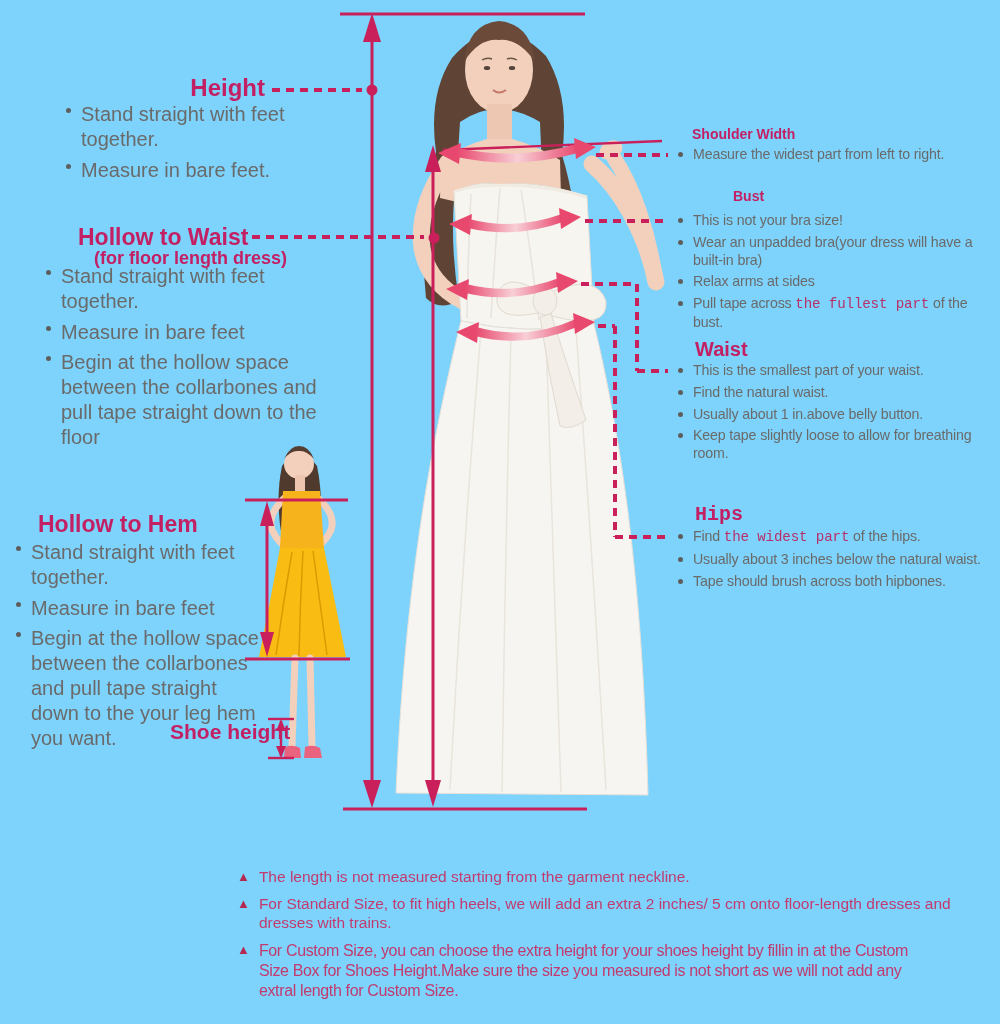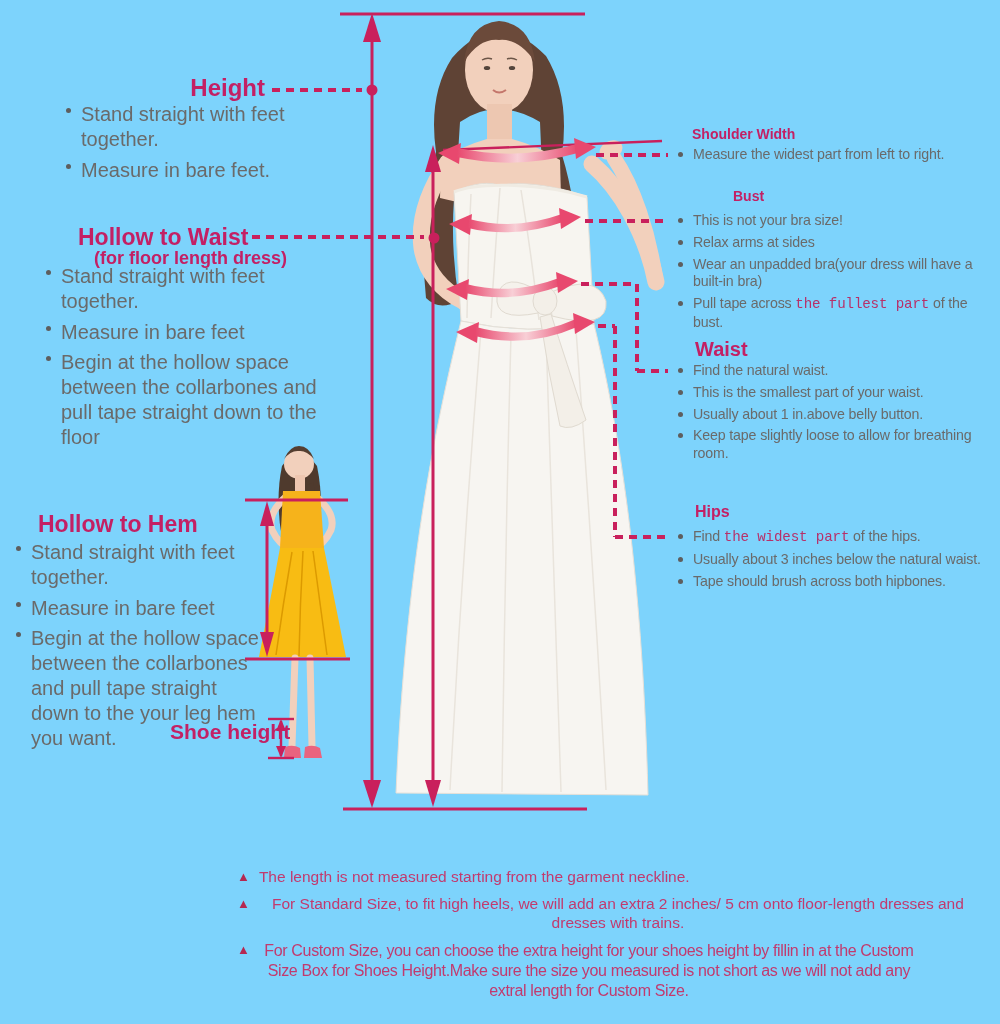--- a/index.html
+++ b/index.html
@@ -22,21 +22,21 @@
   ul.bullets li{position:relative;padding-left:17px;margin-bottom:6px;}
   ul.bullets li::before{content:"";position:absolute;left:2px;top:6px;width:5px;height:5px;
     border-radius:50%;background:var(--bullet-dot);}
   ul.rb{font-size:14.2px;letter-spacing:-0.15px;line-height:1.25;}
   ul.rb li{margin-bottom:4px;}
   .hl{color:var(--highlight);font-family:Liberation Mono, monospace;}
   .notes{position:absolute;left:237px;top:868px;width:740px;z-index:3;}
   .note{display:flex;align-items:flex-start;margin-bottom:9px;color:var(--note-text);
     font-size:15.5px;line-height:1.18;}
   .note .tri{color:var(--triangle);font-size:13px;margin-right:9px;line-height:1.4;flex:0 0 auto;}
-  .note .note-text{display:block;max-width:720px;text-align:center;}
+  .note .note-text{display:block;max-width:720px;}
   .note.condensed .note-text{font-size:16px;letter-spacing:-0.35px;max-width:660px;line-height:1.25;}
   
   .mline{stroke:var(--accent);stroke-width:3;fill:none;}
   .mline-thin{stroke:var(--accent);stroke-width:2.4;fill:none;}
   .dash{stroke:var(--accent);stroke-width:4;fill:none;stroke-dasharray:8 6;}
   .arrow{fill:var(--accent);}
   .cdot{fill:var(--accent);}
   .tape-stop-d{stop-color:var(--tape-dark);}
   .tape-stop-l{stop-color:var(--tape-light);}
   .tip{fill:var(--tape-dark);}
@@ -201,34 +201,34 @@
   <div class="txt sec-title t-shoe" style="left:133px;top:720px;">Shoe height</div>
 
   <div class="txt sec-title t-right" style="left:692px;top:126px;">Shoulder Width</div>
   <ul class="txt bullets rb" style="left:676px;top:146px;width:320px;">
       <li>Measure the widest part from left to right.</li>
     </ul>
 
   <div class="txt sec-title t-right" style="left:692px;top:188px;margin-left:41px;">Bust</div>
   <ul class="txt bullets rb" style="left:676px;top:212px;width:320px;">
       <li>This is not your bra size!</li>
+      <li>Wear an unpadded bra(your dress will have a built-in bra)</li>
       <li>Relax arms at sides</li>
-      <li>Wear an unpadded bra(your dress will have a built-in bra)</li>
       <li>Pull tape across <span class="hl">the fullest part</span> of the bust.</li>
     </ul>
 
   <div class="txt sec-title t-right" style="left:695px;top:338px;font-size:20px;">Waist</div>
   <ul class="txt bullets rb" style="left:676px;top:362px;width:320px;">
+      <li>This is the smallest part of your waist.</li>
       <li>Find the natural waist.</li>
-      <li>This is the smallest part of your waist.</li>
       <li>Usually about 1 in.above belly button.</li>
       <li>Keep tape slightly loose to allow for breathing room.</li>
     </ul>
 
-  <div class="txt sec-title t-right" style="left:695px;top:503px;font-size:16px;">Hips</div>
+  <div class="txt sec-title t-right" style="left:695px;top:503px;font-size:20px;font-family:Liberation Mono, monospace;">Hips</div>
   <ul class="txt bullets rb" style="left:676px;top:528px;width:320px;">
       <li>Find <span class="hl">the widest part</span> of the hips.</li>
       <li>Usually about 3 inches below the natural waist.</li>
       <li>Tape should brush across both hipbones.</li>
     </ul>
 
   <div class="notes">
     <div class="note">
       <span class="tri">▲</span>
       <span class="note-text">The length is not measured starting from the garment neckline.</span>

